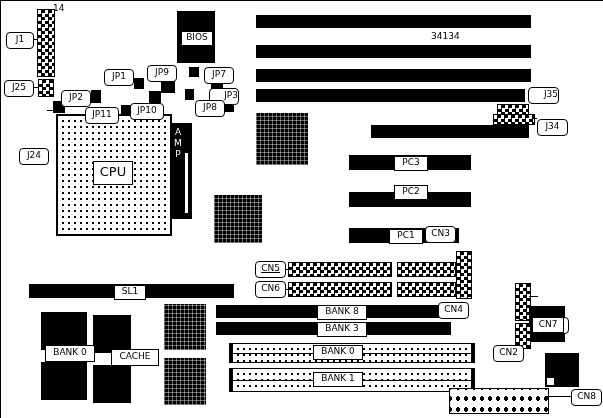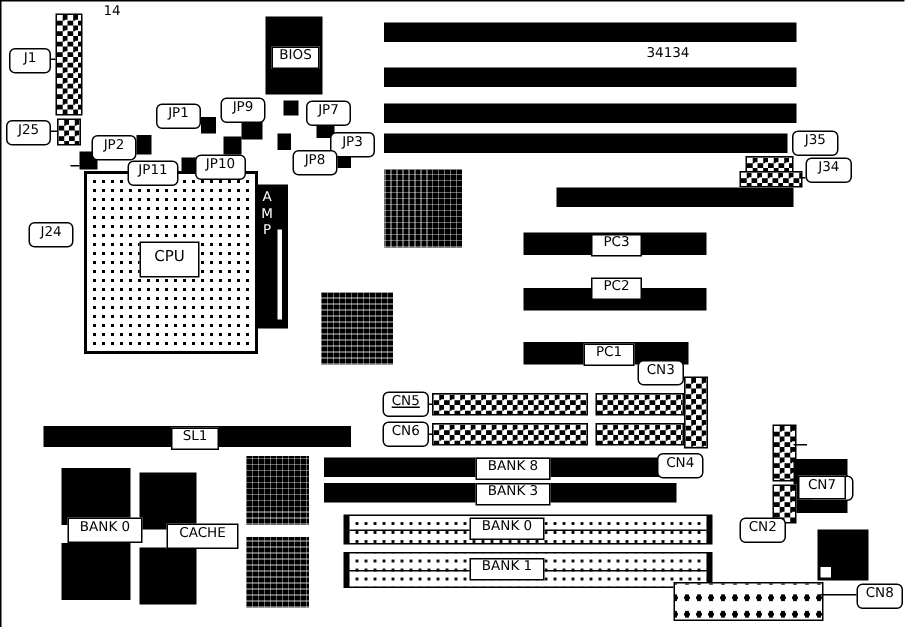--- a/index.html
+++ b/index.html
@@ -28,21 +28,21 @@
        text-align:center;color:#000;z-index:5;white-space:nowrap;}
   .ln{background:#000;z-index:4;}
   .txt{font-size:9px;color:#000;}
   .vtext{writing-mode:vertical-lr;text-orientation:upright;color:#fff;font-size:9px;letter-spacing:1px;z-index:3;}
 </style>
 </head>
 <body>
 
 <div class="board">
 
-  <div class="a txt" style="left:52px;top:2px;margin-left:16px;">14</div>
+  <div class="a txt" style="left:52px;top:2px;">14</div>
   <div class="a pin" style="left:36px;top:8px;width:16px;height:66px;"></div>
   <div class="a lbl" style="left:5px;top:31px;width:26px;">J1</div>
   <div class="a ln" style="left:31px;top:38px;width:5px;height:1px;"></div>
 
   <div class="a pin" style="left:37px;top:78px;width:14px;height:16px;"></div>
   <div class="a lbl" style="left:3px;top:79px;width:28px;">J25</div>
   <div class="a ln" style="left:31px;top:86px;width:6px;height:1px;"></div>
 
   <div class="a blk" style="left:52px;top:100px;width:12px;height:12px;"></div>
   <div class="a lbl" style="left:18px;top:103px;width:28px;margin-top:44px;">J24</div>
@@ -57,57 +57,57 @@
   <div class="a blk" style="left:224px;top:102px;width:9px;height:9px;"></div>
   <div class="a blk" style="left:184px;top:88px;width:9px;height:11px;"></div>
   <div class="a blk" style="left:188px;top:66px;width:10px;height:10px;"></div>
 
   <div class="a lbl" style="left:60px;top:89px;width:28px;">JP2</div>
   <div class="a lbl" style="left:103px;top:68px;width:28px;">JP1</div>
   <div class="a lbl" style="left:146px;top:64px;width:28px;">JP9</div>
   <div class="a lbl" style="left:129px;top:102px;width:32px;">JP10</div>
   <div class="a lbl" style="left:84px;top:106px;width:32px;">JP11</div>
   <div class="a lbl" style="left:203px;top:66px;width:28px;">JP7</div>
-  <div class="a lbl" style="left:219px;top:87px;width:28px;">JP3</div>
+  <div class="a lbl" style="left:208px;top:87px;width:28px;text-align:right;">JP3</div>
   <div class="a lbl" style="left:194px;top:99px;width:28px;">JP8</div>
 
   <div class="a blk" style="left:176px;top:10px;width:38px;height:52px;"></div>
   <div class="a slbl" style="left:180px;top:30px;width:30px;">BIOS</div>
 
   <div class="a blk" style="left:255px;top:14px;width:275px;height:13px;"></div>
   <div class="a blk" style="left:255px;top:44px;width:275px;height:13px;"></div>
   <div class="a blk" style="left:255px;top:68px;width:275px;height:13px;"></div>
   <div class="a blk" style="left:255px;top:88px;width:269px;height:13px;"></div>
   <div class="a txt" style="left:430px;top:30px;">34134</div>
   <div class="a blk" style="left:370px;top:124px;width:158px;height:13px;"></div>
 
   <div class="a pin" style="left:496px;top:103px;width:30px;height:10px;"></div>
-  <div class="a lbl" style="left:527px;top:86px;width:29px;">J35</div>
+  <div class="a lbl" style="left:527px;top:86px;width:29px;text-align:right;">J35</div>
   <div class="a pin" style="left:492px;top:113px;width:40px;height:9px;"></div>
-  <div class="a lbl" style="left:536px;top:104px;width:29px;">J34</div>
+  <div class="a lbl" style="left:536px;top:118px;width:29px;">J34</div>
   <div class="a ln" style="left:532px;top:117px;width:4px;height:1px;"></div>
 
   <div class="a sock" style="left:55px;top:113px;width:112px;height:118px;"></div>
-  <div class="a slbl" style="left:92px;top:160px;width:38px;height:22px;line-height:20px;font-size:10px;">CPU</div>
+  <div class="a slbl" style="left:92px;top:160px;width:38px;height:22px;line-height:20px;font-size:13px;">CPU</div>
   <div class="a blk" style="left:169px;top:122px;width:22px;height:96px;"></div>
   <div class="a vtext" style="left:172px;top:126px;height:50px;">AMP</div>
   <div class="a" style="left:184px;top:152px;width:3px;height:60px;background:#fff;z-index:3;"></div>
 
   <div class="a tex" style="left:255px;top:112px;width:52px;height:52px;"></div>
   <div class="a tex" style="left:213px;top:194px;width:48px;height:48px;"></div>
 
   <div class="a blk" style="left:348px;top:154px;width:122px;height:15px;"></div>
   <div class="a slbl" style="left:393px;top:155px;width:32px;">PC3</div>
   <div class="a blk" style="left:348px;top:191px;width:122px;height:15px;"></div>
   <div class="a slbl" style="left:393px;top:184px;width:32px;">PC2</div>
   <div class="a blk" style="left:348px;top:227px;width:110px;height:15px;"></div>
   <div class="a slbl" style="left:388px;top:228px;width:32px;">PC1</div>
 
   <div class="a pin" style="left:455px;top:250px;width:14px;height:46px;"></div>
-  <div class="a lbl" style="left:424px;top:239px;width:29px;">CN3</div>
+  <div class="a lbl" style="left:424px;top:225px;width:29px;">CN3</div>
   <div class="a pin" style="left:287px;top:261px;width:102px;height:13px;"></div>
   <div class="a pin" style="left:396px;top:261px;width:57px;height:13px;"></div>
   <div class="a lbl" style="left:254px;top:260px;width:29px;text-decoration:underline;">CN5</div>
   <div class="a ln" style="left:283px;top:268px;width:4px;height:1px;"></div>
   <div class="a pin" style="left:287px;top:281px;width:102px;height:13px;"></div>
   <div class="a pin" style="left:396px;top:281px;width:57px;height:13px;"></div>
   <div class="a lbl" style="left:254px;top:280px;width:29px;">CN6</div>
   <div class="a ln" style="left:283px;top:288px;width:4px;height:1px;"></div>
   <div class="a lbl" style="left:437px;top:301px;width:29px;">CN4</div>
 

